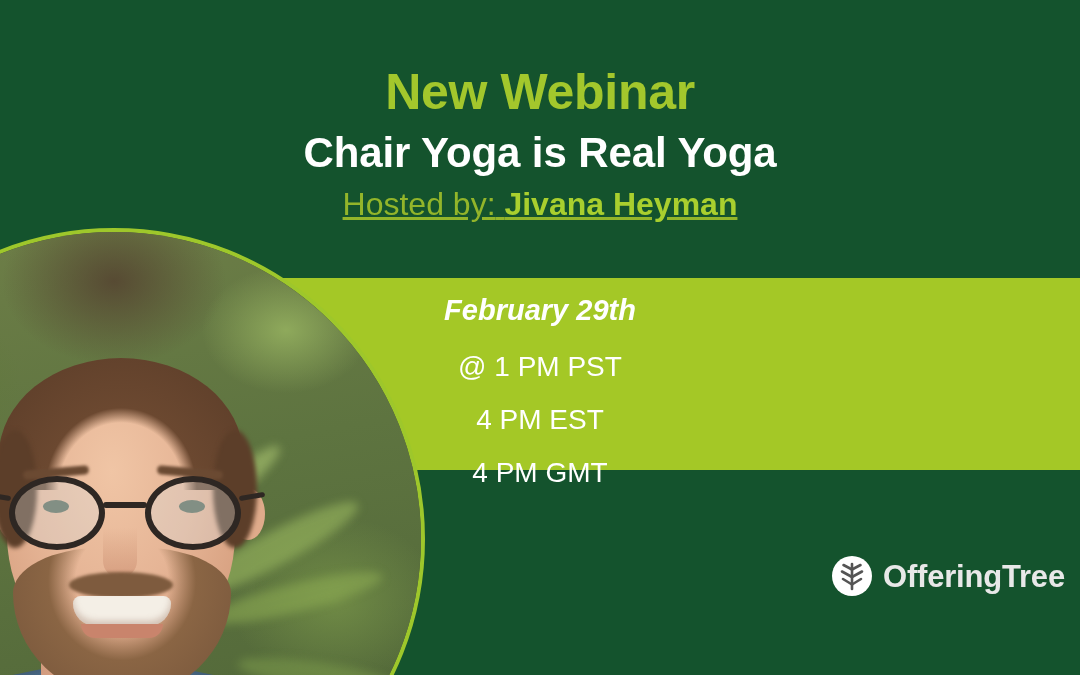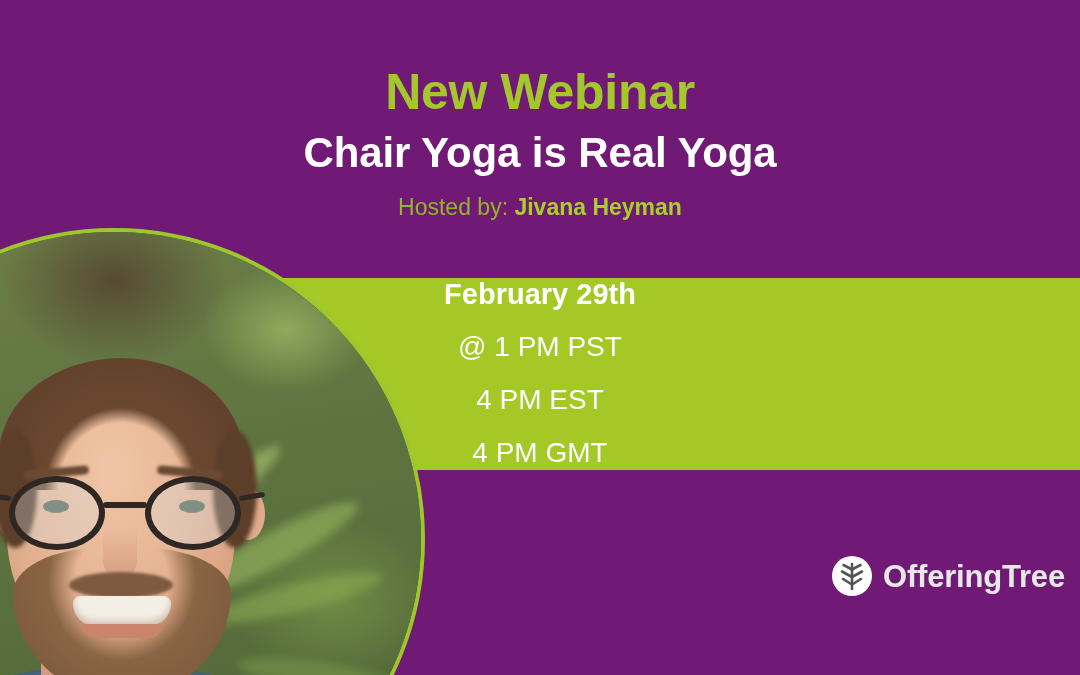--- a/index.html
+++ b/index.html
@@ -5,21 +5,21 @@
   html, body {
     margin: 0;
     padding: 0;
     background: #3a3a3a;
   }
   .poster {
     position: relative;
     width: 1080px;
     height: 675px;
     overflow: hidden;
-    background: #701a75;
+    background: #14532d;
     font-family: "Liberation Sans", sans-serif;
     -webkit-font-smoothing: antialiased;
   }
 
   
   .date-banner {
     position: absolute;
     left: 0;
     top: 278px;
     width: 1080px;
@@ -59,48 +59,50 @@
   .line-subtitle {
     margin: 0;
     padding-top: 13px;
     font-size: 31px;
     font-weight: 400;
     letter-spacing: -0.2px;
     color: #f2f2f2;
     line-height: 1.1;
   }
   .line-host {
-    margin: 8px;
+    margin: 0;
     padding-top: 11px;
-    font-size: 23px;
+    font-size: 32px;
     font-weight: 400;
     color: #93b52a;
     line-height: 1.12;
+    text-decoration: underline;
   }
   .line-host .host-name {
     font-weight: 700;
     color: #a9cf2e;
   }
 
   
   .date-text {
     position: absolute;
     left: 0;
     top: 278px;
     width: 1080px;
     z-index: 5;
     text-align: center;
     pointer-events: none;
   }
   .date-main {
-    margin: 0;
+    margin: 16px;
     font-size: 29px;
     font-weight: 700;
     color: #ffffff;
     line-height: 1.15;
+    font-style: italic;
   }
   .date-time {
     margin: 12px;
     padding-top: 7px;
     font-size: 28px;
     font-weight: 400;
     color: #ffffff;
     line-height: 1.2;
   }
 

